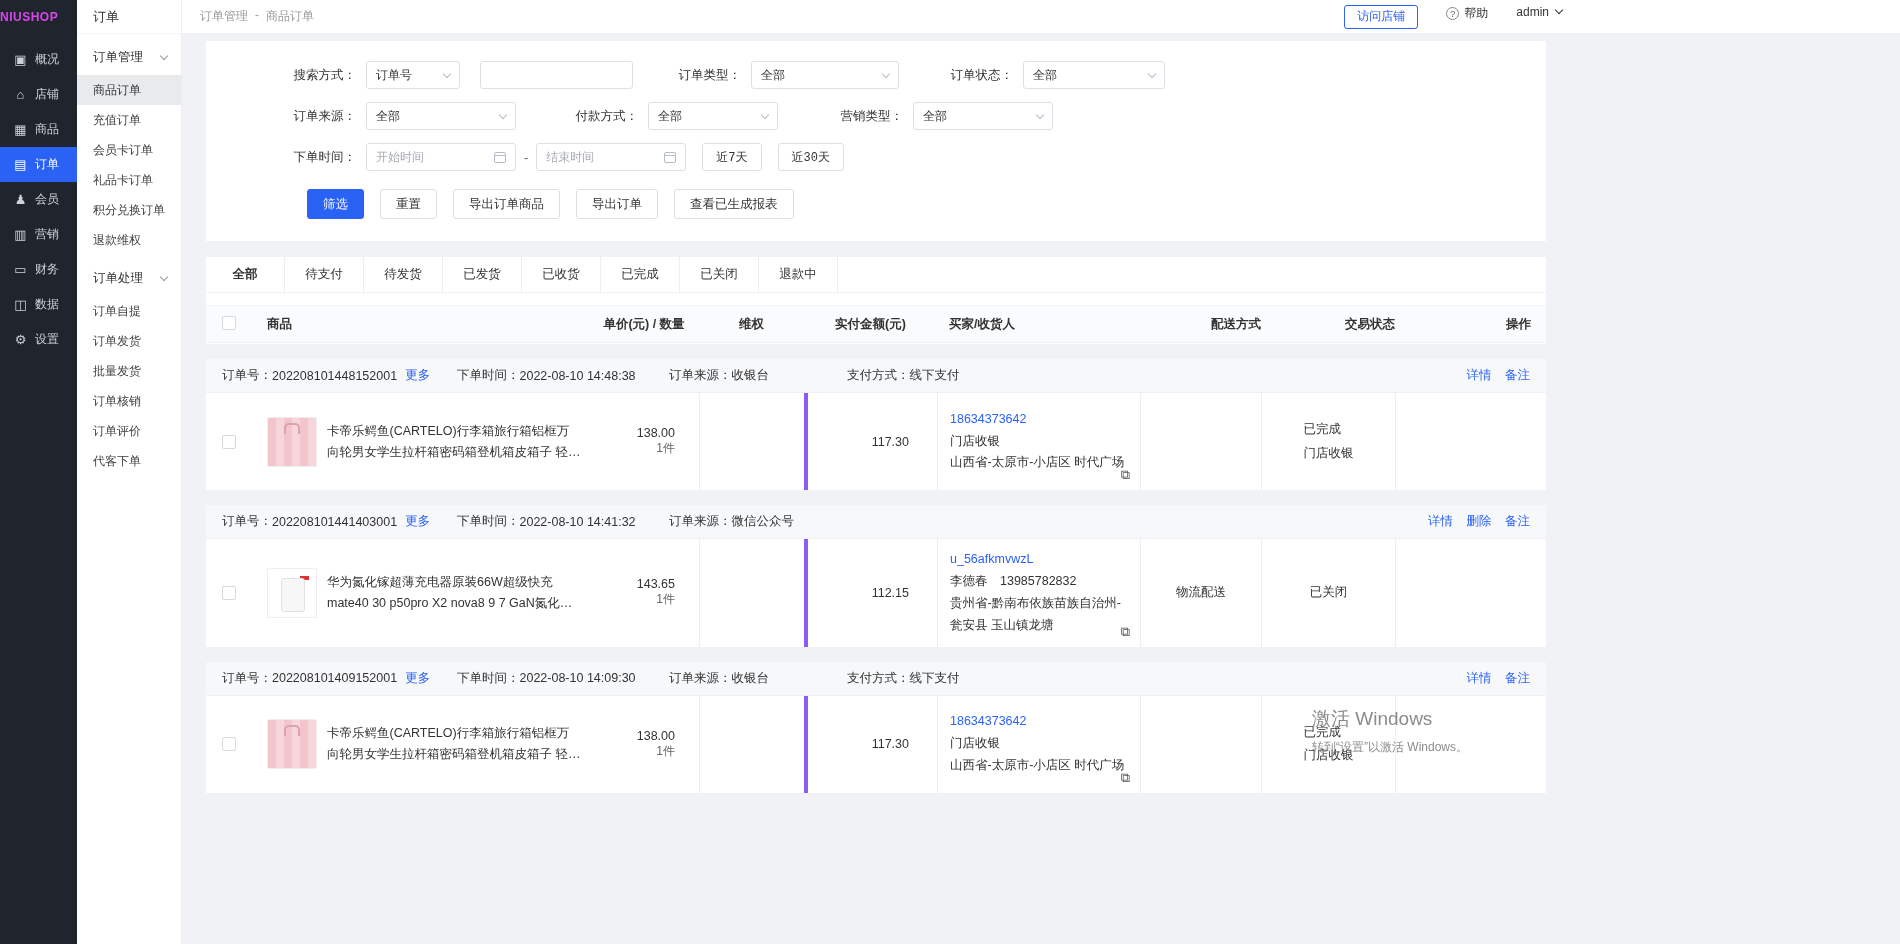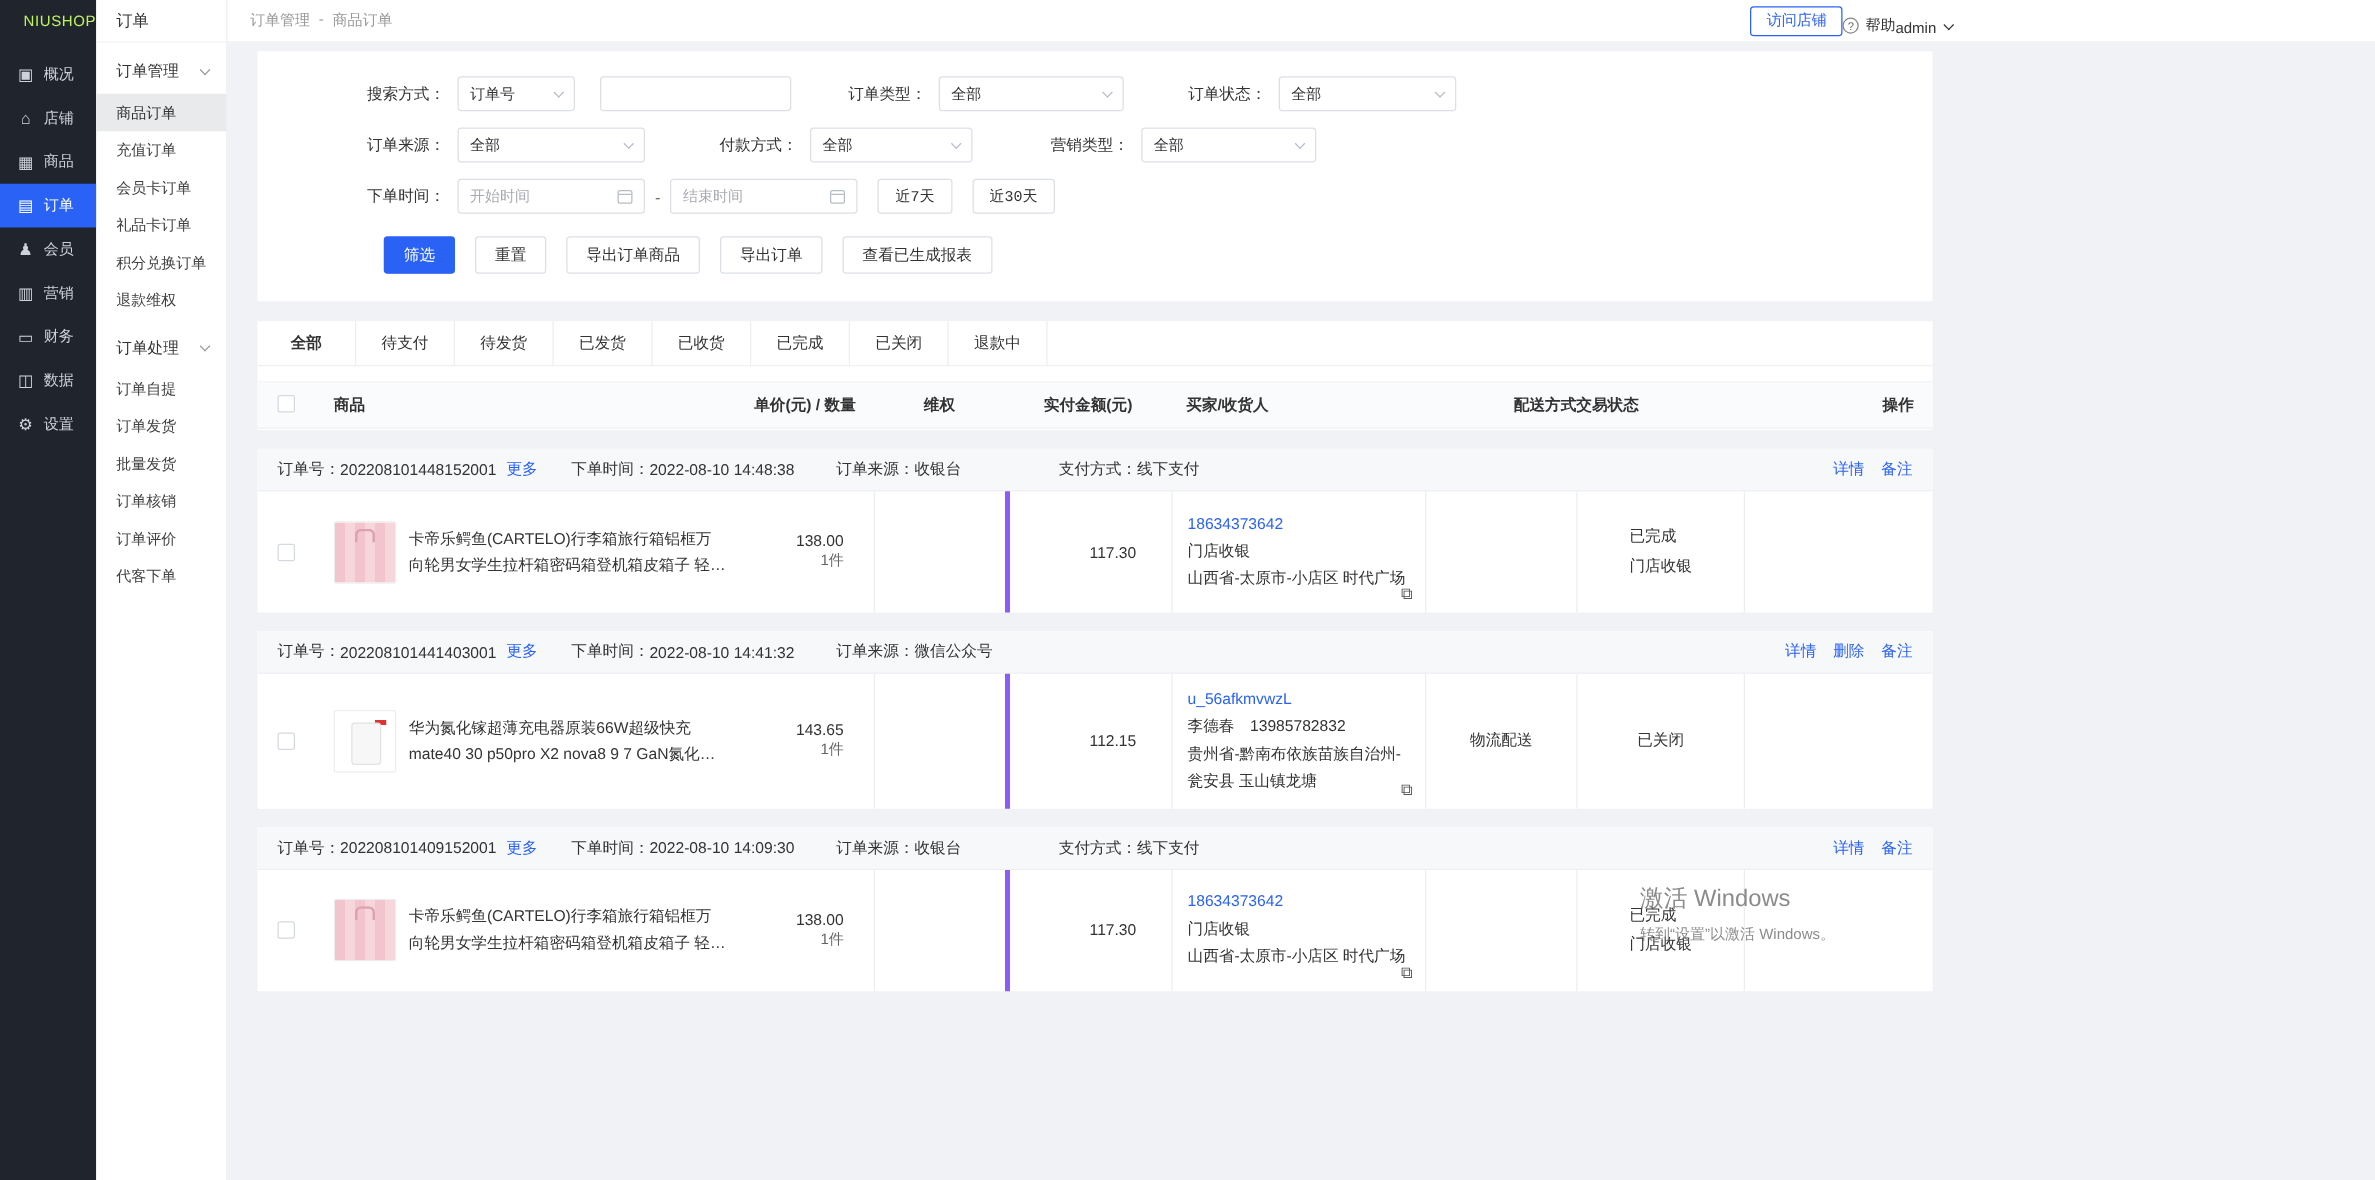--- a/index.html
+++ b/index.html
@@ -7,39 +7,39 @@
     --sidebar-bg:#20242c;
     --content-bg:#f0f2f5;
   }
   *{box-sizing:border-box}
   html,body{margin:0;padding:0;width:1900px;height:944px;overflow:hidden;
     font-family:"Liberation Sans","DejaVu Sans",sans-serif;font-size:13px;color:#333;background:var(--content-bg)}
   .app{display:flex;width:100%;height:100%}
 
   
   .sidebar{width:77px;min-width:77px;background:var(--sidebar-bg);color:#cdd2da;display:flex;flex-direction:column}
-  .logo{height:34px;line-height:34px;text-align:right;color:#bef264;font-weight:400;font-size:12px;letter-spacing:.5px}
+  .logo{height:34px;line-height:34px;text-align:left;color:#d946ef;font-weight:700;font-size:12px;letter-spacing:.5px}
   .side-nav{margin-top:8px}
   .s-item{height:35px;display:flex;align-items:center;gap:7px;padding-left:13px;font-size:12px;cursor:pointer}
   .s-item.active{background:var(--accent);color:#fff}
   .s-icon{width:15px;font-size:13px;text-align:center}
 
   
   .submenu{width:105px;min-width:105px;background:#fff;border-right:1px solid #ededed;display:flex;flex-direction:column}
   .submenu-title{height:34px;line-height:34px;padding-left:16px;font-size:13px;color:#333;border-bottom:1px solid #f4f4f4}
   .group-head{display:flex;align-items:center;justify-content:space-between;padding:15px 12px 9px 16px;font-size:12.5px;color:#333;cursor:pointer}
   .chev{width:6px;height:6px;border-right:1px solid #999;border-bottom:1px solid #999;transform:rotate(45deg);margin-right:2px;margin-top:-3px}
   .sub-item{height:30px;line-height:30px;padding-left:16px;font-size:12px;color:#404040;cursor:pointer;white-space:nowrap}
   .sub-item.active{background:#e9eaec;color:#333}
 
   
   .main{flex:1;display:flex;flex-direction:column;min-width:0;background:var(--content-bg)}
   .topbar{height:34px;min-height:34px;background:#fff;display:flex;align-items:center;padding-left:18px;border-bottom:1px solid #f0f0f0}
   .breadcrumb{font-size:12px;color:#999;display:flex;gap:7px}
-  .topbar-right{margin-left:auto;margin-right:338px;display:flex;align-items:flex-end;}
+  .topbar-right{margin-left:auto;margin-right:338px;display:flex;align-items:flex-start;gap:28px}
   .visit-btn{height:24px;padding:0 12px;border:1px solid var(--accent);color:var(--accent);background:#fff;border-radius:3px;font-size:12px;cursor:pointer;font-family:inherit}
   .help{display:flex;align-items:center;gap:5px;font-size:12px;color:#333;cursor:pointer}
   .help-icon{width:13px;height:13px;border:1px solid #888;color:#666;border-radius:50%;font-size:9px;line-height:12px;text-align:center}
   .help-icon::before{content:"?"}
   .user{display:flex;align-items:center;gap:7px;font-size:12px;color:#333;cursor:pointer}
   .caret{width:6px;height:6px;border-right:1.5px solid #333;border-bottom:1.5px solid #333;transform:rotate(45deg);margin-top:-4px}
 
   .content{flex:1;padding:7px 0 0 24px;overflow:hidden;position:relative}
 
   
@@ -67,21 +67,21 @@
   .tab.active{font-weight:700}
   .thead{display:flex;align-items:center;height:38px;background:#fafbfc;margin-top:12px;border-top:1px solid #f3f4f6;border-bottom:1px solid #f0f0f0;font-size:12.5px;font-weight:700;color:#333}
   .thead>span{display:block}
   .hc-sel{width:45px;text-align:center}
   .hc-prod{width:338px;padding-left:16px}
   .hc-price{width:110px;text-align:center}
   .hc-refund{width:105px;text-align:center}
   .hc-paid{width:133px;text-align:center}
   .hc-buyer{width:203px;padding-left:12px}
   .hc-delivery{width:121px;text-align:right}
-  .hc-status{width:134px;text-align:left}
+  .hc-status{width:134px;text-align:right}
   .hc-op{width:150px;text-align:right;padding-right:14px}
   .checkbox{display:inline-block;width:14px;height:14px;border:1px solid #d5d9e0;border-radius:2px;background:#fff;cursor:pointer}
 
   
   .order-card{width:1340px;background:#fff;margin-top:15px}
   .o-head{height:34px;background:#f7f8fa;display:flex;align-items:center;font-size:12.5px;color:#333;padding:0 16px;border-bottom:1px solid #eef0f3}
   .g{display:inline-flex;align-items:center;white-space:nowrap}
   .g1{width:235px}.g2{width:212px}.g3{width:178px}
   .o-more{color:var(--accent);cursor:pointer;margin-left:8px;text-decoration:none}
   .o-actions{margin-left:auto}

